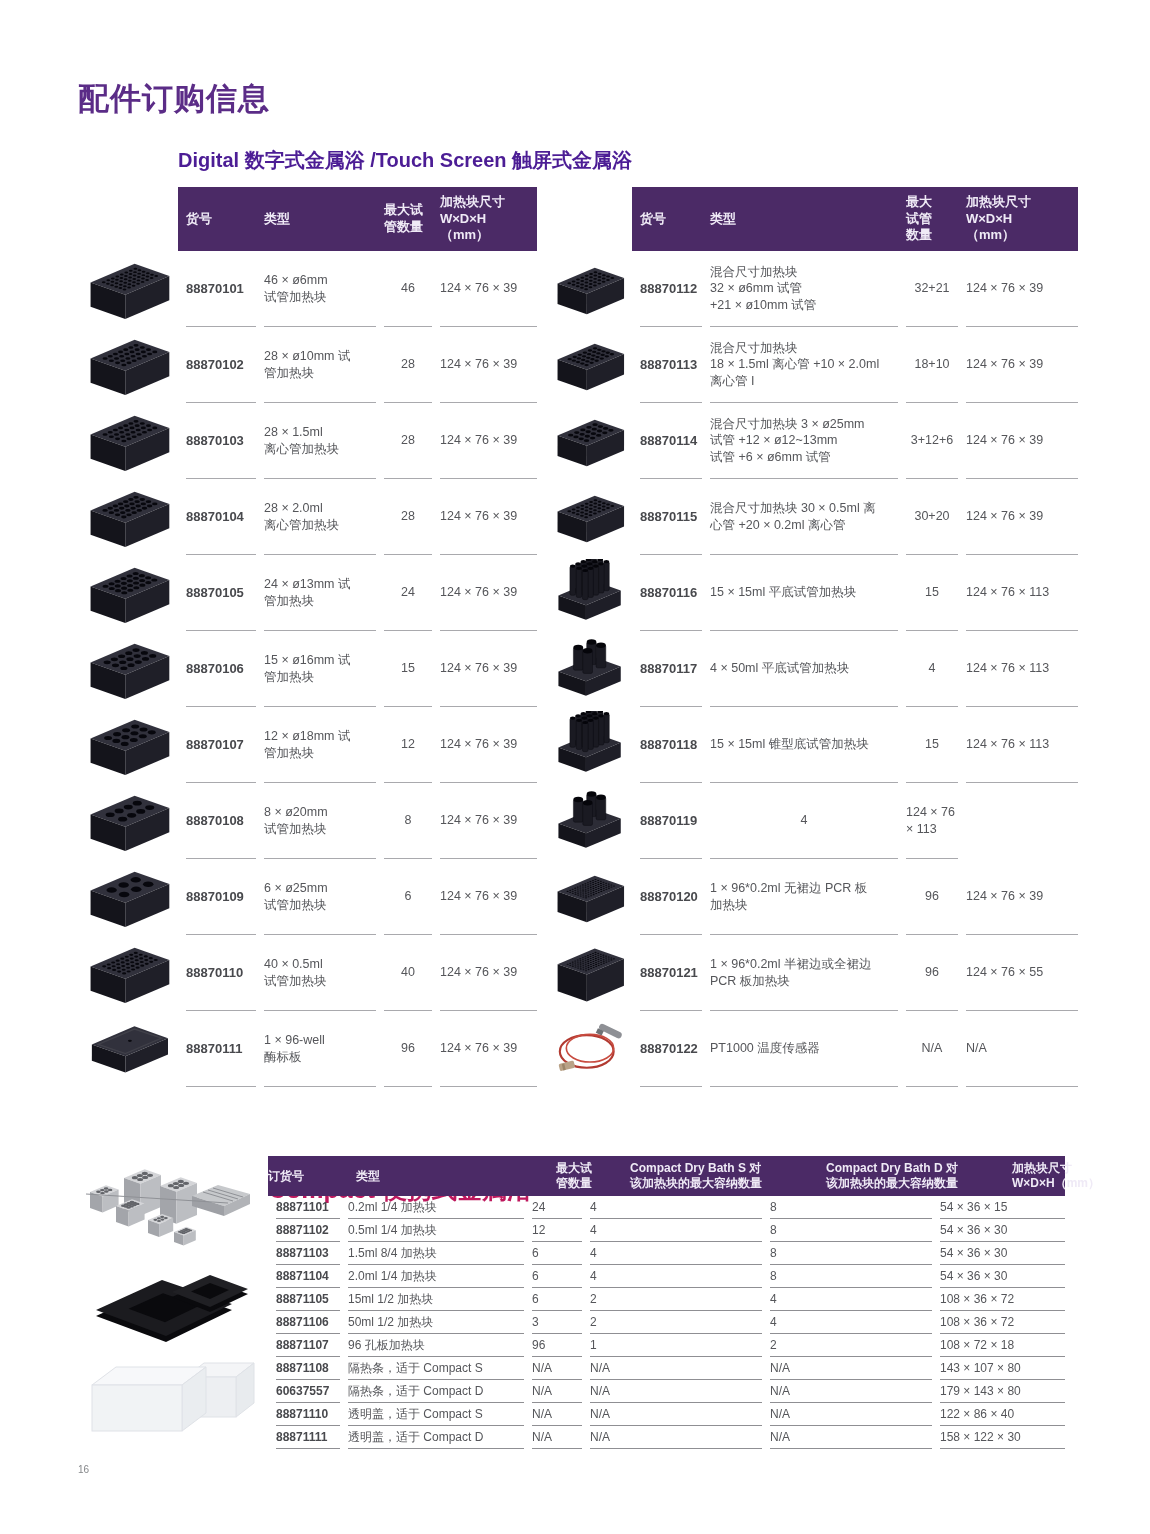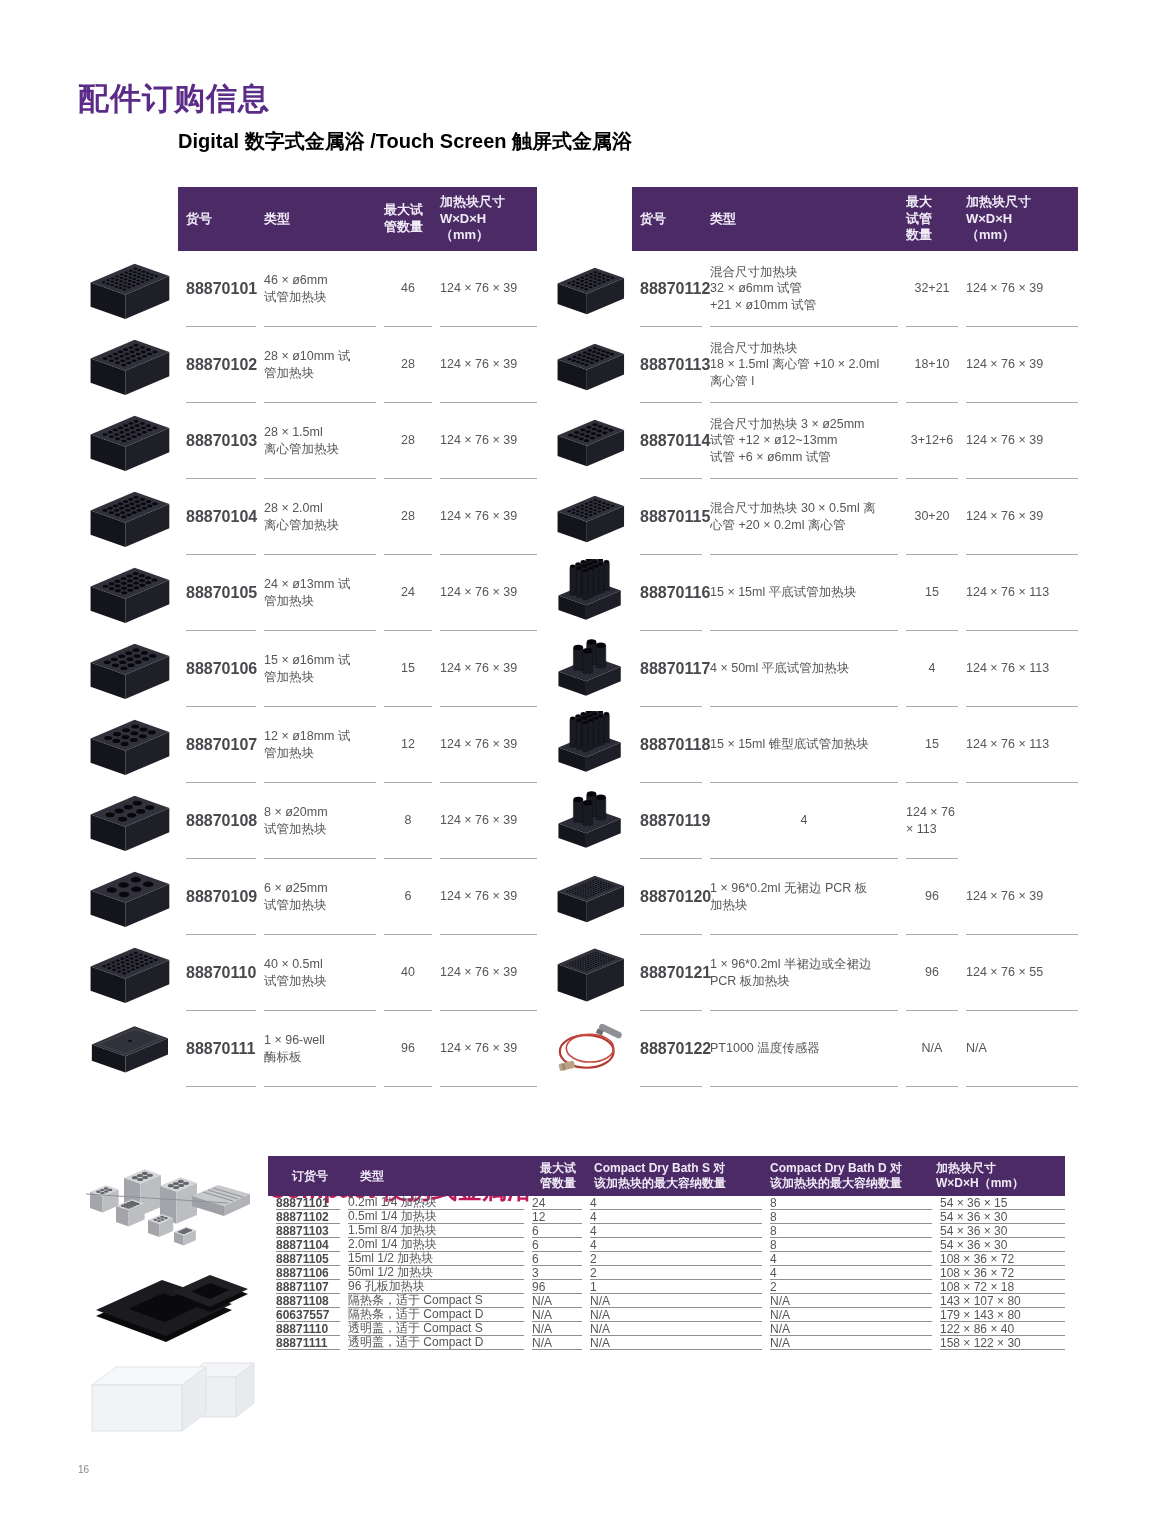--- a/index.html
+++ b/index.html
@@ -1,48 +1,48 @@
 <!DOCTYPE html>
 <html><head>
 <meta charset="utf-8">
 <style>
   html,body{margin:0;padding:0;background:#ffffff;}
   .page{position:relative;width:1150px;height:1534px;background:#fff;overflow:hidden;
         font-family:"Liberation Sans","DejaVu Sans",sans-serif;}
   .abs{position:absolute;}
   #main-title{left:78px;top:78px;font-size:31px;font-weight:bold;color:#5b2c87;letter-spacing:1px;}
-  #digital-title{left:178px;top:128px;font-size:20px;font-weight:bold;color:#000000;}
+  #digital-title{left:178px;top:147px;font-size:20px;font-weight:bold;color:#4c1d95;}
   #compact-title{left:268px;top:1173px;font-size:25px;font-weight:bold;color:#be185d;}
   #page-number{left:78px;top:1464px;font-size:10px;color:#85878a;}
 
   
   .ptable{position:absolute;top:187px;}
   #left-table{left:80px;width:457px;}
   #right-table{left:548px;width:530px;}
   .phead{display:grid;gap:8px;align-items:center;height:64px;box-sizing:border-box;
          padding:0 4px 0 8px;color:#efeaf6;font-size:13px;font-weight:bold;line-height:1.28;
          white-space:pre-line;}
   #left-table .phead{margin-left:98px;grid-template-columns:70px 112px 48px auto;}
   #right-table .phead{margin-left:84px;grid-template-columns:62px 188px 52px auto;}
   .prow{display:grid;gap:8px;align-items:stretch;height:76px;}
   #left-table .prow{grid-template-columns:98px 70px 112px 48px 97px;}
   #right-table .prow{grid-template-columns:84px 62px 188px 52px 112px;}
   .cell{display:flex;align-items:center;border-bottom:1px solid #a9a9ad;font-size:12.5px;
         color:#55565a;line-height:1.32;white-space:pre-line;box-sizing:border-box;}
-  .cell.code{font-weight:bold;color:#48494d;font-size:16px;}
+  .cell.code{font-weight:bold;color:#48494d;font-size:13px;}
   .cell.qty{justify-content:center;}
   .photo{display:flex;align-items:center;justify-content:center;border-bottom:none;}
 
   
   #compact-table{position:absolute;left:268px;top:1156px;width:797px;}
-  .chead{display:grid;grid-template-columns:64px 176px 50px 172px 162px 125px;gap:4px;
-         padding-left:24px;box-sizing:border-box;height:40px;align-items:center;
+  .chead{display:grid;grid-template-columns:64px 176px 50px 172px 162px 125px;gap:24px;
+         padding-left:0;box-sizing:border-box;height:40px;align-items:center;
          font-size:12px;font-weight:bold;line-height:1.22;color:#efeaf6;white-space:pre-line;}
   .crow{display:grid;grid-template-columns:64px 176px 50px 172px 162px 125px;gap:8px;
-        padding-left:8px;box-sizing:border-box;height:14px;align-items:stretch;}
+        padding-left:8px;box-sizing:border-box;height:23px;align-items:stretch;}
   .ccell{display:flex;align-items:center;font-size:12px;color:#55565a;
          border-bottom:1px solid #8f8f93;white-space:nowrap;overflow:hidden;}
   .ccell.ccode{font-weight:bold;color:#48494d;}
   #compact-photos{position:absolute;left:84px;top:1158px;width:174px;}
   #compact-photos .cimg{display:flex;justify-content:center;margin-bottom:6px;}
 </style>
 </head>
 <body>
 
 <div class="page">

